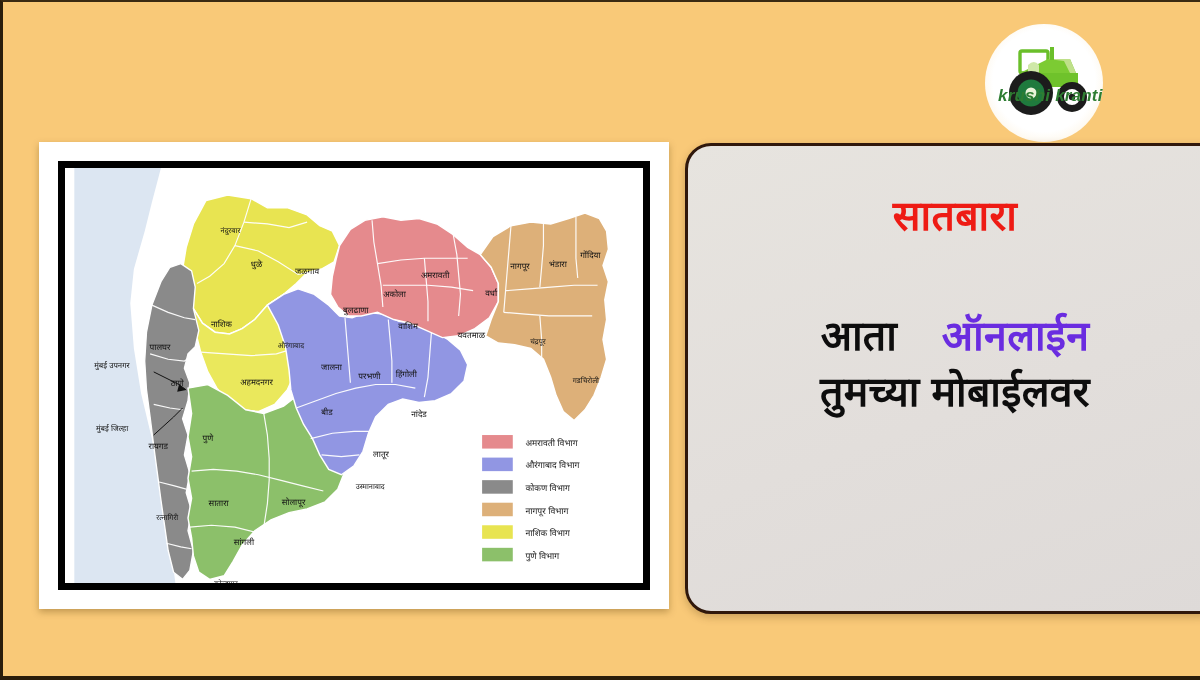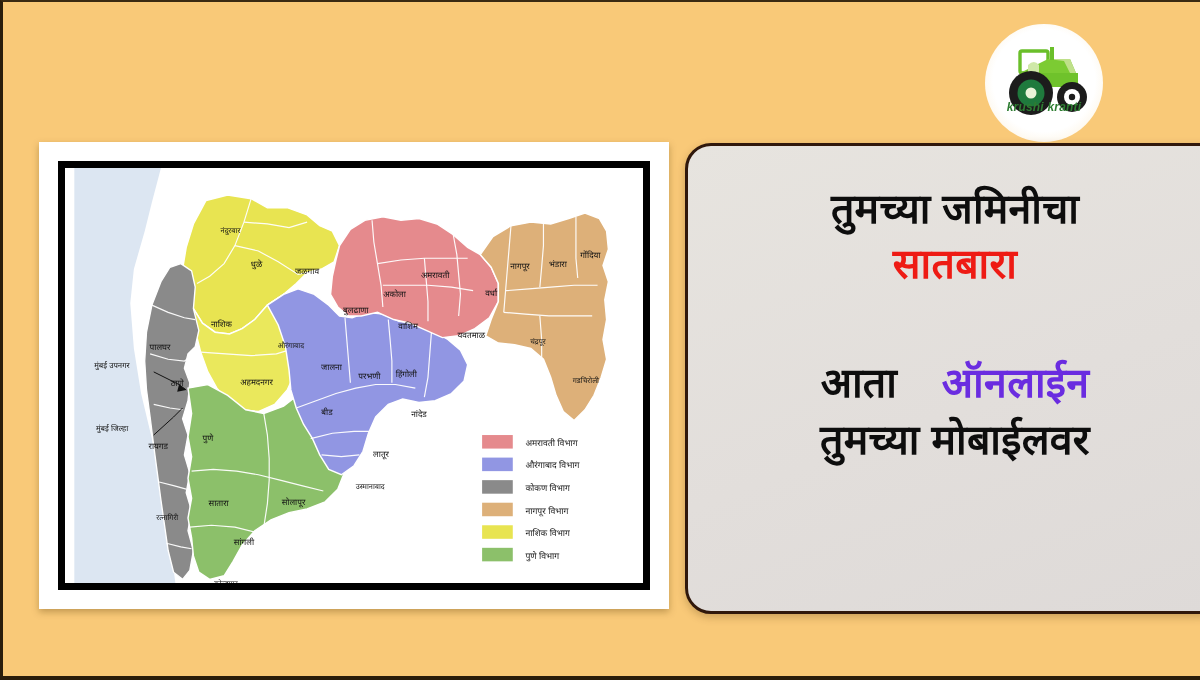--- a/index.html
+++ b/index.html
@@ -42,23 +42,23 @@
   }
   #logo-inner {
     position: relative;
     width: 92px;
     height: 80px;
   }
   .logo-caption {
     position: absolute;
     left: 0;
     right: 0;
-    bottom: 9px;
+    bottom: 17px;
     text-align: center;
-    font-size: 12px;
+    font-size: 17px;
     font-weight: bold;
     font-style: italic;
     color: #2e7d32;
     letter-spacing: .2px;
     white-space: nowrap;
   }
 
   
   #map-panel {
     position: absolute;
@@ -321,19 +321,18 @@
             <rect x="452" y="396" width="34" height="15" fill="#e8e451"></rect>
             <text class="legend-text" x="500" y="408">नाशिक विभाग</text>
             <rect x="452" y="421" width="34" height="15" fill="#8cc06a"></rect>
             <text class="legend-text" x="500" y="433">पुणे विभाग</text>
           </g>
       </svg>
     </div>
   </div>
 
   <div id="text-card">
-    <div class="hl">तुमच्या जमिनीचा</div>
     <div class="hl red">सातबारा</div>
     <div class="hl gap"><span>आता </span><span class="accent-purple">ऑनलाईन</span></div>
     <div class="hl last">तुमच्या मोबाईलवर</div>
   </div>
 
 </div>
 
 </body></html>

